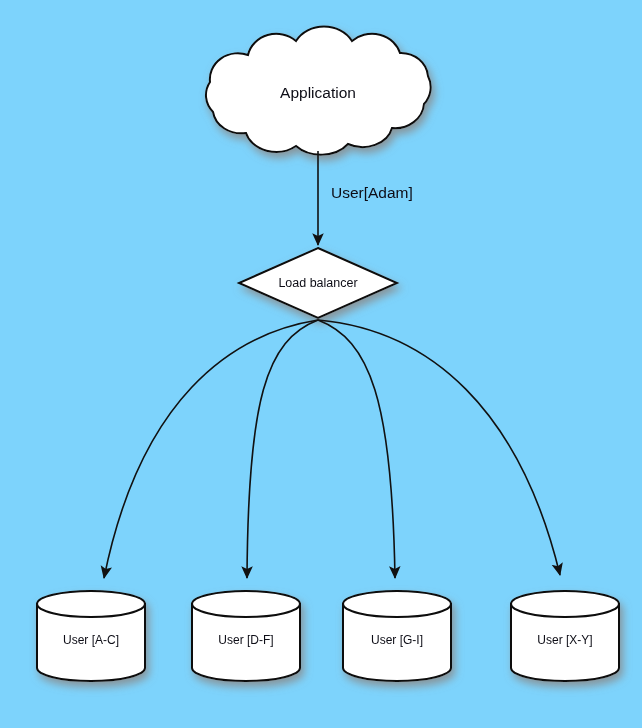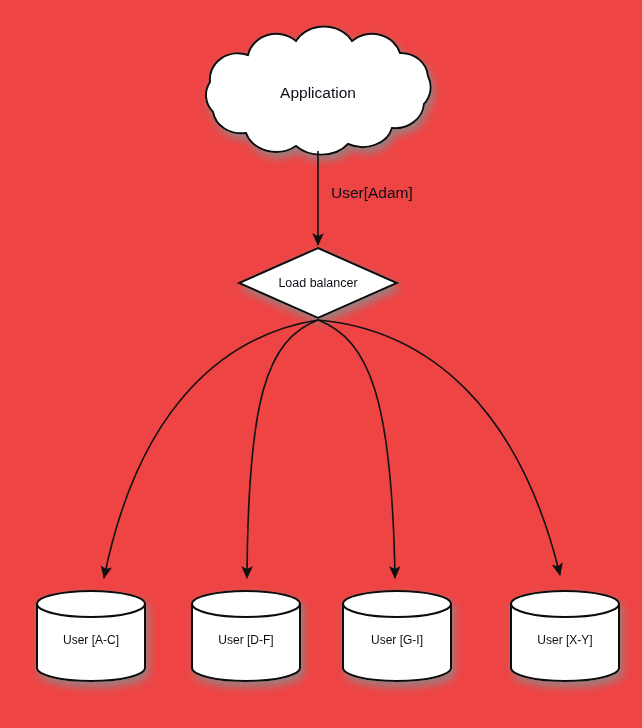--- a/index.html
+++ b/index.html
@@ -10,21 +10,21 @@
   body {
     width: 642px;
     height: 728px;
     overflow: hidden;
     font-family: "Liberation Sans", sans-serif;
   }
   #diagram-root {
     position: relative;
     width: 642px;
     height: 728px;
-    background: #ef4444;
+    background: #7dd3fc;
   }
   svg#diagram-canvas {
     display: block;
     width: 642px;
     height: 728px;
   }
   .shape-fill {
     fill: #ffffff;
     stroke: #0b0b0b;
     stroke-width: 2;

